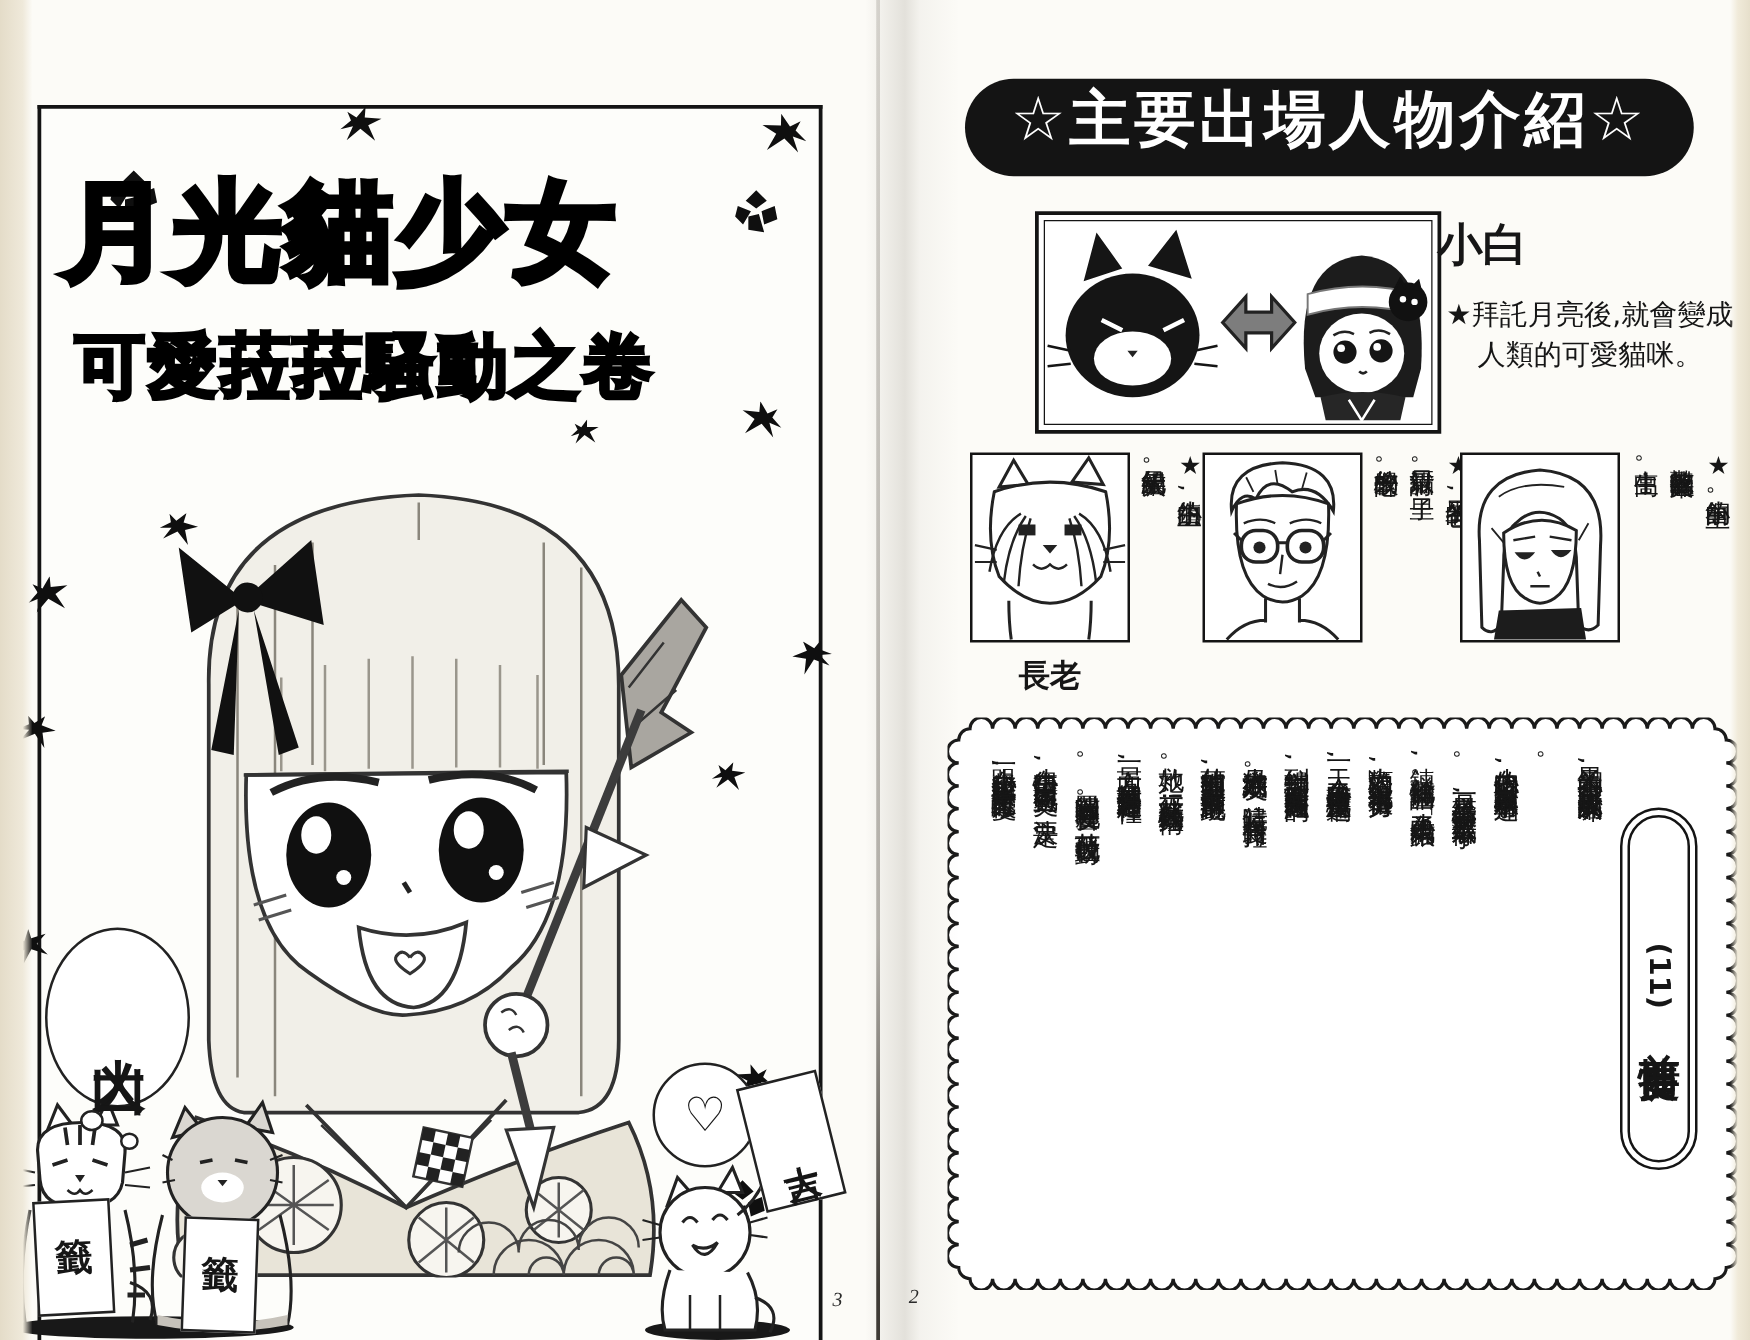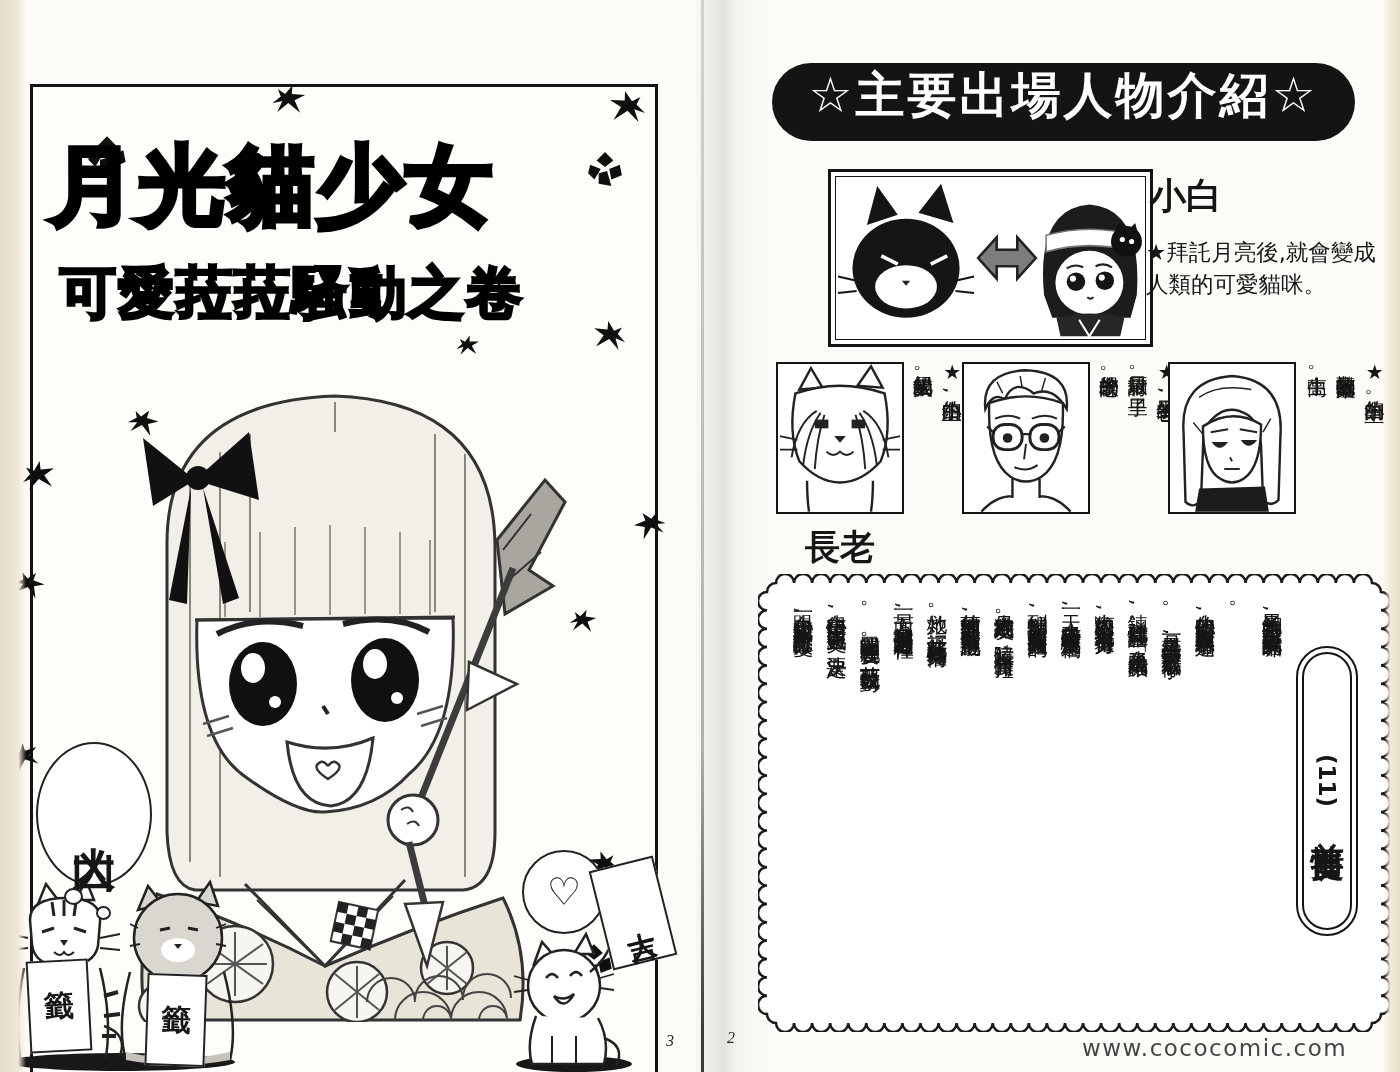--- a/index.html
+++ b/index.html
@@ -52,21 +52,21 @@
   #pn-right{left:727px;top:1029px;}
 
   
   #header-pill{left:772px;top:63px;width:583px;height:78px;background:#141414;border-radius:40px;
         display:flex;align-items:flex-start;justify-content:center;z-index:10;}
   #header-pill .txt{color:#fff;font-size:49px;font-weight:700;letter-spacing:3px;white-space:nowrap;}
 
   #shiro-box{left:828px;top:169px;width:311px;height:164px;border:3px solid #141414;padding:4px;background:#fff;z-index:10;}
   #shiro-box .inner{width:100%;height:100%;border:1.5px solid #141414;box-sizing:border-box;overflow:hidden;}
   #shiro-name{left:1150px;top:172px;font-size:36px;font-weight:600;z-index:10;}
-  #shiro-desc{left:1146px;top:237px;width:252px;font-size:22.5px;line-height:1.42;font-weight:500;z-index:10;}
+  #shiro-desc{left:1146px;top:237px;width:252px;font-size:22.5px;line-height:1.42;font-weight:500;z-index:10;text-align:center;}
 
   .char-box{top:362px;width:128px;height:152px;border:2.5px solid #141414;background:#fff;z-index:10;box-sizing:border-box;}
   .char-desc{top:360px;height:172px;font-size:20px;line-height:1.18;letter-spacing:0.5px;font-weight:500;z-index:10;}
   .char-desc > div{margin-left:5px;}
   .char-label{top:524px;text-align:center;font-weight:600;z-index:10;}
 
   
   #stamp{left:758px;top:574px;width:632px;height:458px;z-index:8;}
   #syn-tab{left:1296px;top:646px;width:62px;height:290px;border:2px solid #141414;border-radius:32px;
         background:#fff;padding:4px;box-sizing:border-box;z-index:12;}
@@ -324,21 +324,21 @@
       <path d="M58 74 L70 74 L64 81 Z" fill="#222"></path>
       <path d="M50 90 Q57 97 64 90 Q71 97 78 90" stroke="#222" stroke-width="2" fill="none"></path>
       <path d="M20 78 L2 74 M20 88 L2 88 M108 78 L126 74 M108 88 L126 88" stroke="#222" stroke-width="1.8"></path>
       <path d="M30 120 Q30 138 32 152 M98 120 Q98 138 96 152" stroke="#222" stroke-width="2.5" fill="none"></path>
     </svg>
   </div>
   <div class="abs char-desc v" style="left:906px">
     <div>★小白的鎮上,</div>
     <div>年紀最大的貓。</div>
   </div>
-  <div class="abs char-label" style="left:766px;width:148px;font-size:35px">長老</div>
+  <div class="abs char-label" style="left:766px;width:148px;font-size:25px">長老</div>
 
   <div class="abs char-box" style="left:962px">
     <svg viewBox="0 0 128 152" width="100%" height="100%">
       <path d="M22 46 Q18 8 64 6 Q110 8 106 46 Q92 22 72 30 Q52 14 42 36 Q30 28 22 46 Z" fill="#fff" stroke="#222" stroke-width="2.5"></path>
       <path d="M34 18 L40 30 M58 12 L60 24 M84 14 L80 28" stroke="#222" stroke-width="1.5"></path>
       <path d="M26 40 Q24 100 48 116 Q64 126 80 116 Q104 100 102 40 Q64 26 26 40 Z" fill="#fff" stroke="#222" stroke-width="2.5"></path>
       <rect x="30" y="62" width="30" height="26" rx="12" fill="none" stroke="#222" stroke-width="3"></rect>
       <rect x="68" y="62" width="30" height="26" rx="12" fill="none" stroke="#222" stroke-width="3"></rect>
       <path d="M60 72 L68 72 M30 70 L24 64 M98 70 L104 64" stroke="#222" stroke-width="2.5"></path>
       <circle cx="45" cy="76" r="5" fill="#222"></circle>
@@ -398,19 +398,18 @@
     <div>菈的貓掉進河裡面,佐助奮不顧身地跳下</div>
     <div>救她。從此菈菈對佐助一見鍾情!</div>
     <div>另一方面,家被拆掉的長老定居在神社裡</div>
     <div>。眾貓咪召開慶祝宴會。菈菈發現佐助對</div>
     <div>小白很專情,因而氣得火冒三丈。決定要</div>
     <div>跟小白一起變成人類,看來誰比較可愛…</div>
   </div>
 
   <div id="pn-left" class="abs page-num">3</div>
   <div id="pn-right" class="abs page-num">2</div>
-  <div id="watermark" class="abs">www.cococomic.com</div>
 
   <div id="edge-left" class="abs"></div>
   <div id="edge-right" class="abs"></div>
   <div id="gutter" class="abs"></div>
   <div id="gutter-line" class="abs"></div>
 </div>
 
 </body></html>

